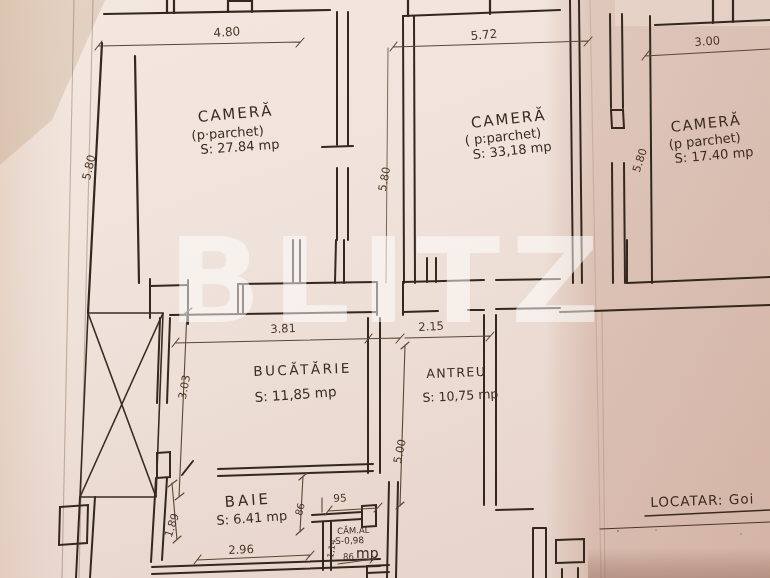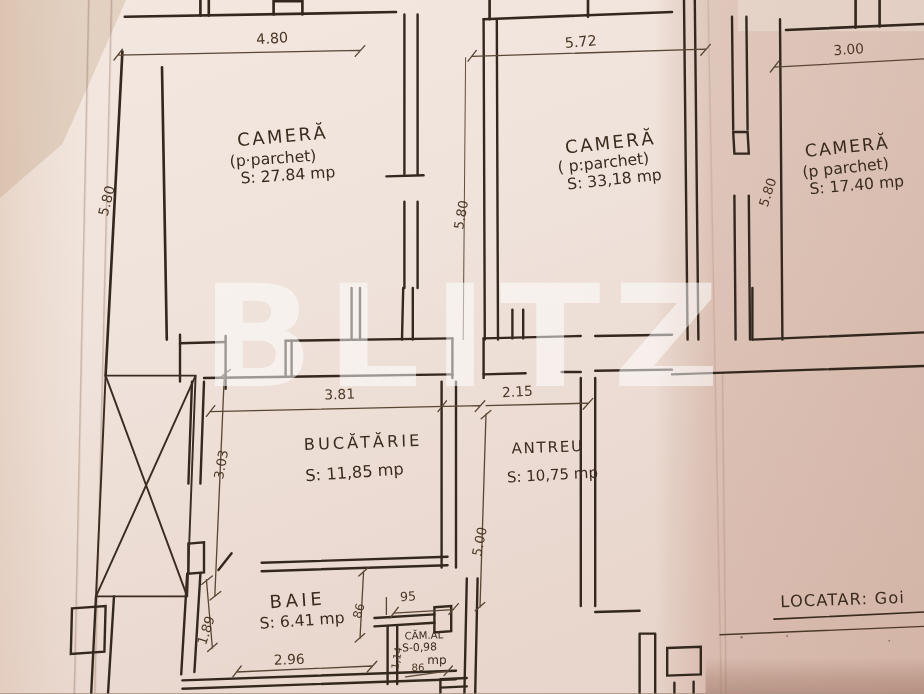--- a/index.html
+++ b/index.html
@@ -155,21 +155,21 @@
   <div class="txt" style="left:254px;top:389px;font-size:13.5px;transform:rotate(-4deg);">S: 11,85 mp</div>
 
   <div class="txt" style="left:426px;top:366px;font-size:12.5px;letter-spacing:1.5px;transform:rotate(-2deg);">ANTREU</div>
   <div class="txt" style="left:422px;top:390px;font-size:12.5px;transform:rotate(-3deg);">S: 10,75 mp</div>
 
   <div class="txt" style="left:224px;top:493px;font-size:15px;letter-spacing:3px;transform:rotate(-4deg);">BAIE</div>
   <div class="txt" style="left:216px;top:513px;font-size:13px;transform:rotate(-4deg);">S: 6.41 mp</div>
 
   <div class="txt" style="left:337px;top:526px;font-size:8.5px;transform:rotate(-2deg);">CĂM.AL</div>
   <div class="txt" style="left:335px;top:536px;font-size:9px;transform:rotate(-2deg);">S-0,98</div>
-  <div class="txt" style="left:356px;top:545px;font-size:10px;">mp</div>
+  <div class="txt" style="left:356px;top:545px;font-size:14px;">mp</div>
   <div class="txt dim" style="left:343px;top:552px;font-size:8.5px;">86</div>
 
   <div class="txt dim" style="left:213px;top:26px;font-size:12px;transform:rotate(-4deg);">4.80</div>
   <div class="txt dim" style="left:470px;top:29px;font-size:12px;transform:rotate(-5deg);">5.72</div>
   <div class="txt dim" style="left:694px;top:35px;font-size:11.5px;transform:rotate(-4deg);">3.00</div>
 
   <div class="txt dim" style="left:79px;top:178px;font-size:11.5px;transform:rotate(-76deg);">5.80</div>
   <div class="txt dim" style="left:376px;top:190px;font-size:11px;transform:rotate(-80deg);">5.80</div>
   <div class="txt dim" style="left:630px;top:170px;font-size:11px;transform:rotate(-72deg);">5.80</div>
 

